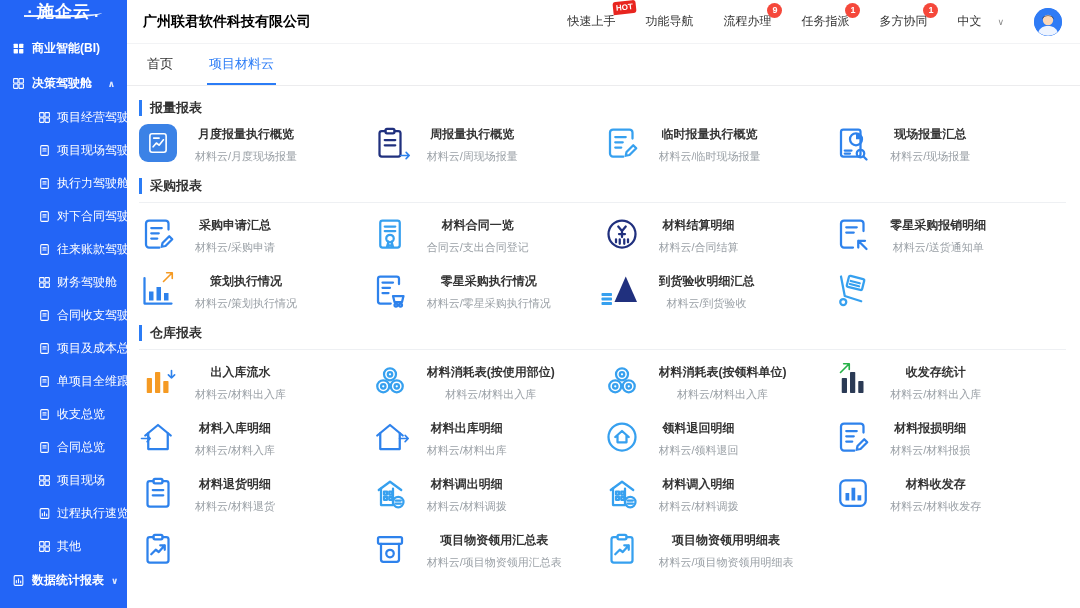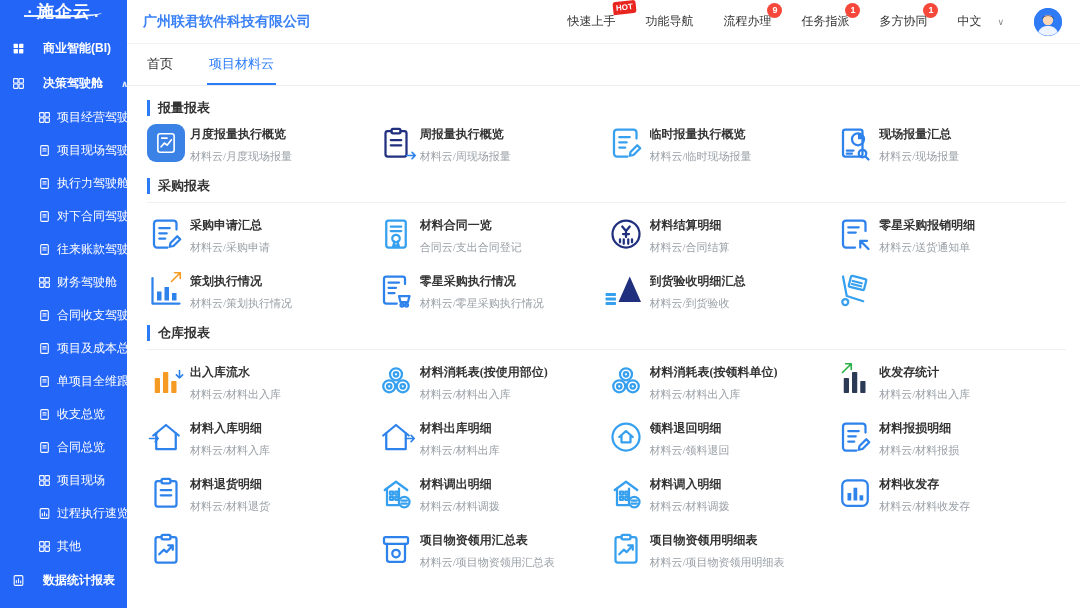--- a/index.html
+++ b/index.html
@@ -9,60 +9,60 @@
 
   
   .sidebar { width:127px; height:608px; background:#2365f6; color:#fff; flex:none;
     display:flex; flex-direction:column; overflow:hidden; }
   .logo { height:46px; display:flex; align-items:center; justify-content:center;
     font-size:17px; font-weight:bold; letter-spacing:1px; position:relative; }
   .logo .dot { font-size:16px; margin:0 3px; opacity:.95; }
   .logo .swoosh { position:absolute; left:24px; bottom:6px; width:78px; height:7px;
     border-bottom:2px solid rgba(255,255,255,.9); border-radius:0 0 60%/100% 60%; }
   .snav { flex:1; padding-top:8px; }
-  .sitem { display:flex; align-items:center; gap:18px; padding:9px 10px 9px 12px;
+  .sitem { display:flex; align-items:center; gap:7px; padding:9px 10px 9px 12px;
     font-size:12px; font-weight:bold; cursor:pointer; white-space:nowrap; }
   .schild { display:flex; align-items:center; gap:6px; padding:8px 4px 8px 38px;
     font-size:12px; cursor:pointer; white-space:nowrap; }
   .sic { width:13px; height:13px; flex:none; display:inline-flex; }
   .sic svg { width:13px; height:13px; stroke:#fff; stroke-width:2; fill:none;
     stroke-linecap:round; stroke-linejoin:round; }
   .sic.fill svg { fill:#fff; stroke:none; }
   .caret { margin-left:auto; font-size:9px; opacity:.85; padding-right:2px; }
 
   
   .main { flex:1; display:flex; flex-direction:column; min-width:0; }
 
   .topbar { height:44px; flex:none; display:flex; align-items:center;
     padding:0 18px 0 16px; border-bottom:1px solid #f2f3f5; }
-  .company { font-size:14px; font-weight:bold; color:#3b82f6; }
+  .company { font-size:14px; font-weight:bold; color:#000000; }
   .topnav { margin-left:auto; display:flex; align-items:center; gap:30px; }
   .tnav { position:relative; font-size:12px; color:#333; cursor:pointer; }
   .nbadge { position:absolute; top:-10px; right:-11px; background:#f5483b; color:#fff;
     border-radius:8px; font-size:9px; min-width:15px; height:15px; line-height:15px;
     text-align:center; padding:0 3px; font-weight:bold; }
   .nbadge:empty { display:none; }
   .badge-hot { background:#e8251f; border-radius:3px 3px 3px 0; transform:rotate(-6deg);
     right:-20px; top:-12px; font-size:8px; height:13px; line-height:13px; }
   .lang { display:flex; align-items:center; gap:16px; font-size:12px; color:#333; cursor:pointer; }
   .lang .caret2 { font-size:9px; color:#888; }
   .avatar { width:28px; height:28px; border-radius:50%; background:#2f7bf5; overflow:hidden;
     flex:none; cursor:pointer; }
 
   .tabbar { height:42px; flex:none; display:flex; align-items:flex-end; gap:32px;
     padding:0 0 0 18px; border-bottom:1px solid #ececee; }
   .tab { font-size:13px; color:#333; padding:10px 2px; cursor:pointer; border-bottom:2px solid transparent; }
   .tab.active { color:#2b7cf6; border-bottom-color:#2b7cf6; }
 
-  .content { flex:1; padding:10px 14px 0 20px; overflow:hidden;font-family:Liberation Serif, serif; }
+  .content { flex:1; padding:10px 14px 0 12px; overflow:hidden; }
   .stitle { display:flex; align-items:center; font-size:13px; font-weight:bold; color:#333;
     border-left:3px solid #2b7cf6; padding-left:8px; margin:4px 0 8px 0; height:16px; }
   .hr { border-top:1px solid #eef0f3; margin:2px 0 12px 0; }
   .grid { display:grid; grid-template-columns:repeat(4,1fr); row-gap:16px; margin-bottom:14px; }
-  .gitem { display:flex; gap:5px; align-items:flex-start; cursor:pointer; }
+  .gitem { display:flex; gap:18px; align-items:flex-start; cursor:pointer;text-align:center; }
   .gicon { width:38px; height:38px; flex:none; position:relative;
     display:flex; align-items:center; justify-content:center; }
   .gicon > svg { width:36px; height:36px; stroke:currentColor; stroke-width:3; fill:none;
     stroke-linecap:round; stroke-linejoin:round; }
   .gicon .ov { position:absolute; width:15px; height:15px; stroke:currentColor; stroke-width:2.6;
     fill:none; stroke-linecap:round; stroke-linejoin:round; }
   .gicon.solid { background:#3b82e6; border-radius:9px; color:#fff; }
   .gicon.solid > svg { width:26px; height:26px; }
   .gtext { display:flex; flex-direction:column; padding-top:2px; min-width:0; }
   .gtitle { font-size:12px; font-weight:bold; color:#333; white-space:nowrap; overflow:hidden; }

